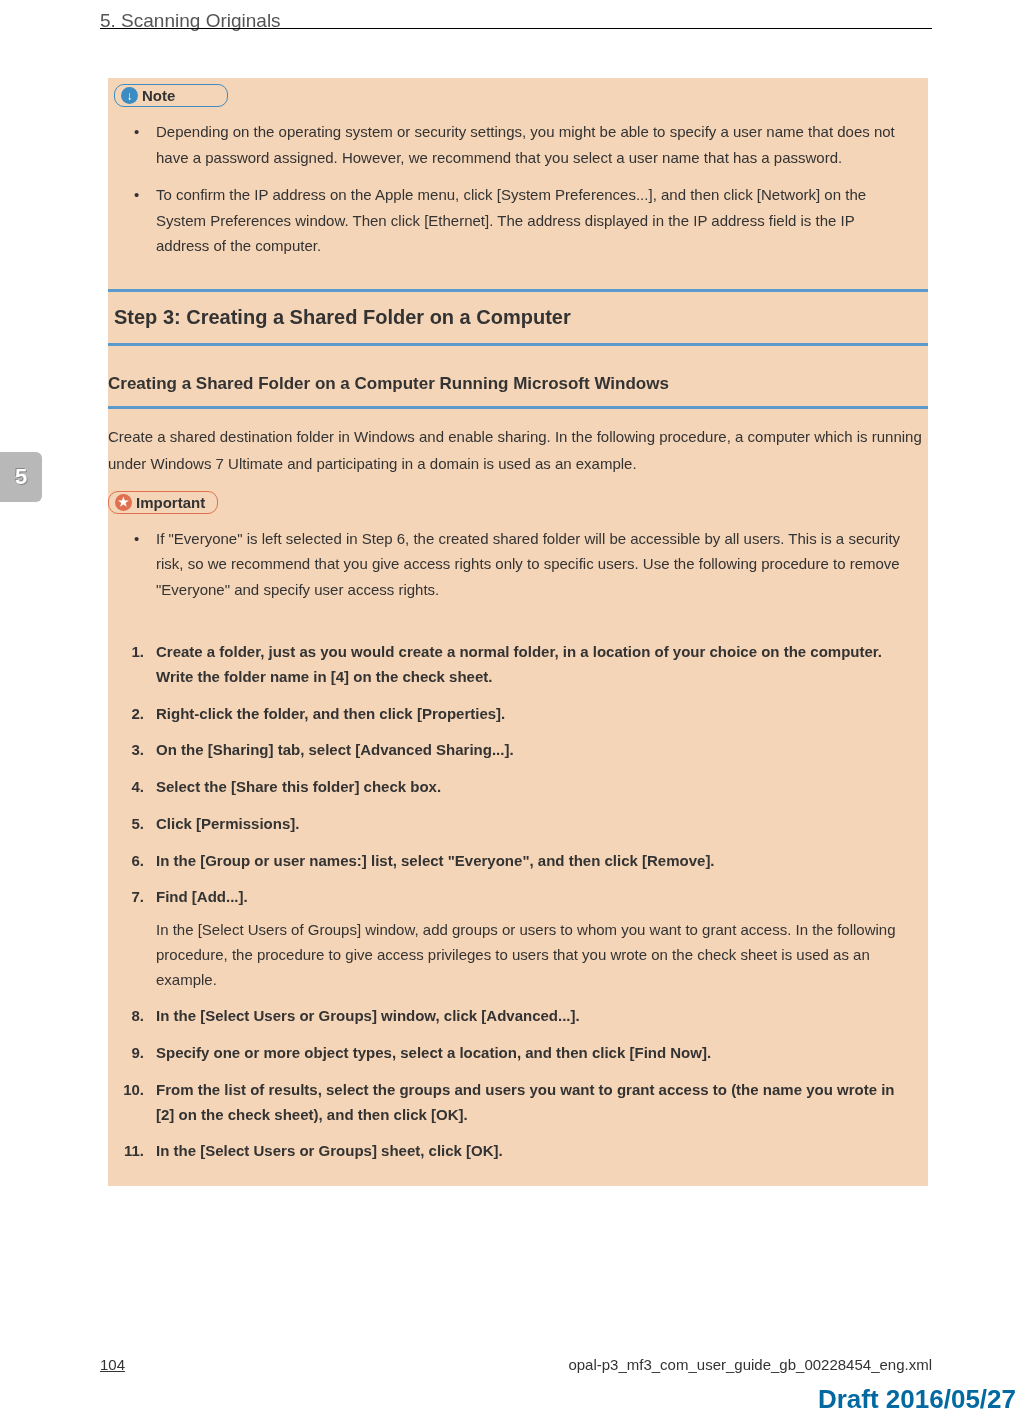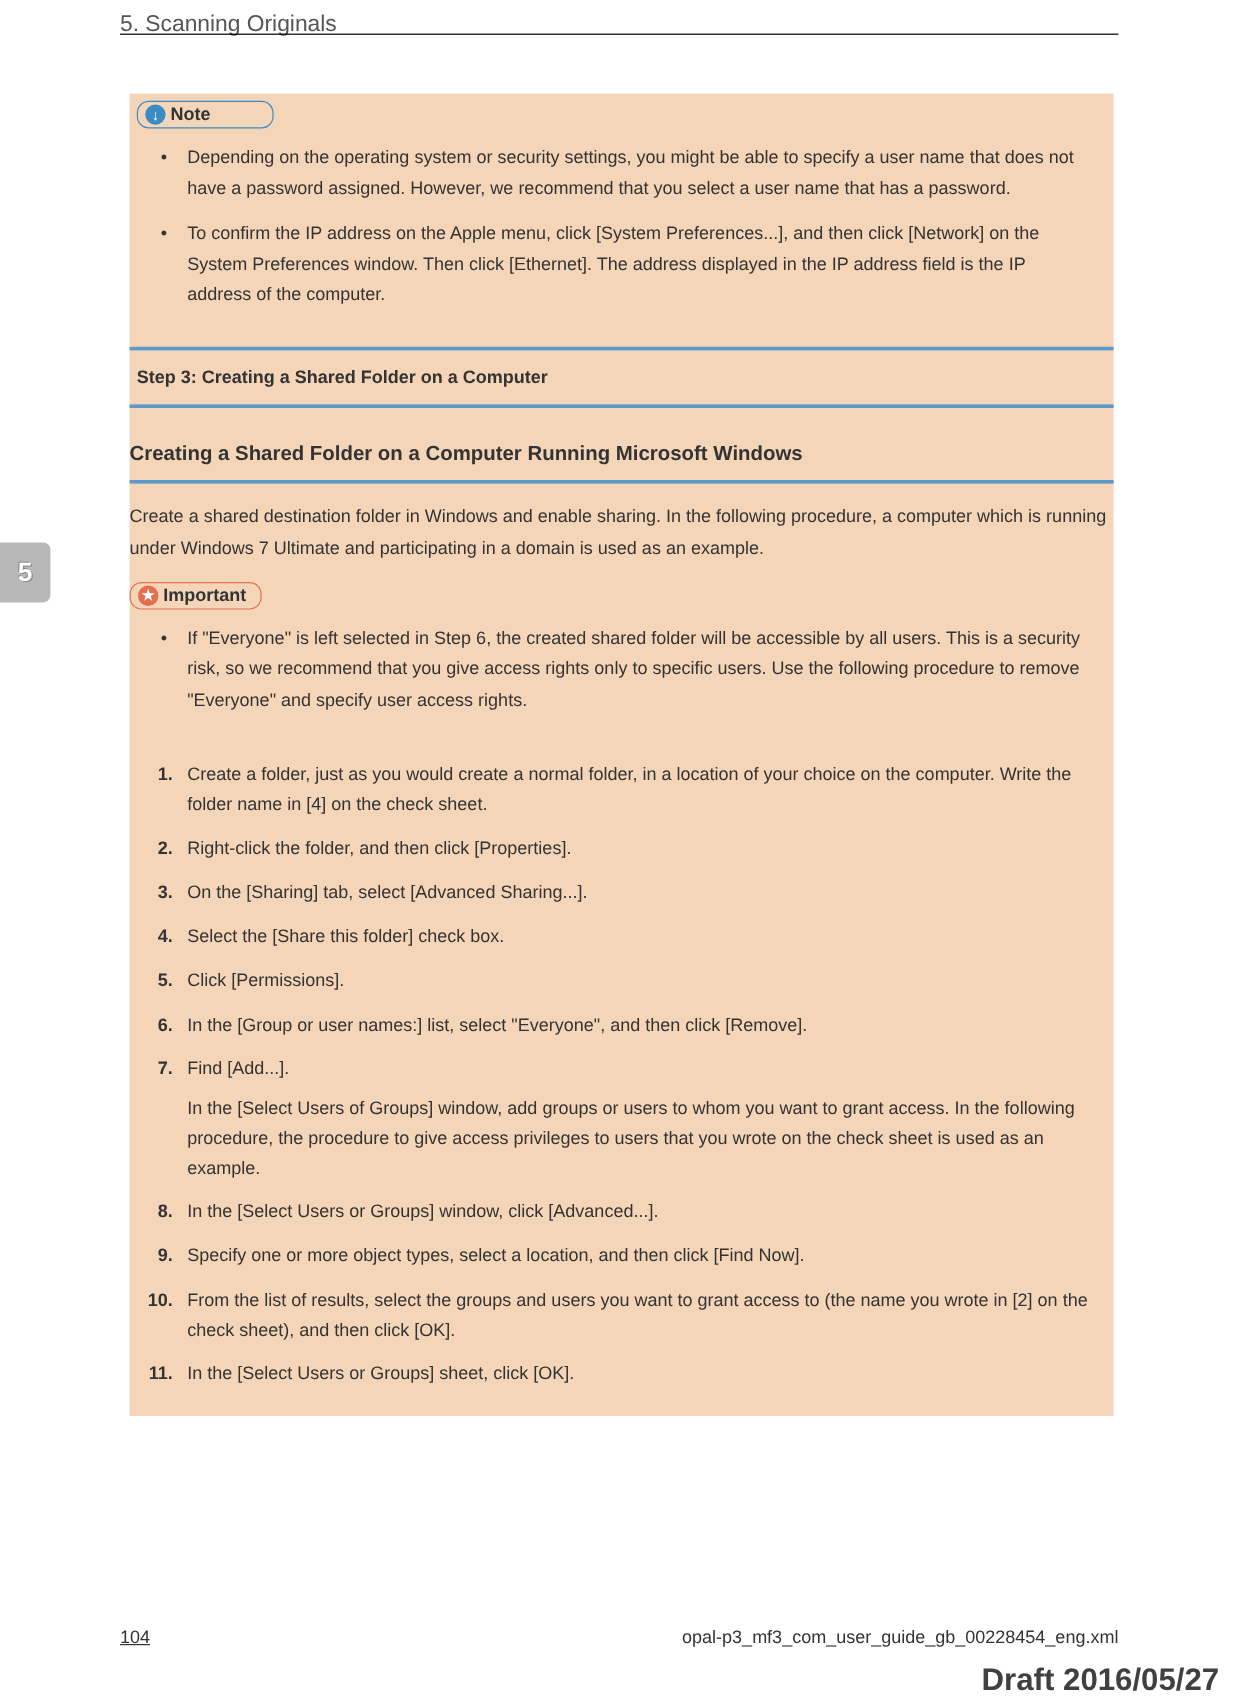--- a/index.html
+++ b/index.html
@@ -109,21 +109,21 @@
       margin-bottom: 12px;
       line-height: 1.7;
     }
     ul.bullets li::before {
       content: "•";
       position: absolute;
       left: -16px;
       top: 0;
     }
     .step-header {
-      font-size: 15px;
+      font-size: 20px;
       font-weight: bold;
       padding: 14px 6px;
       border-top: 3px solid #5a9acc;
       border-bottom: 3px solid #5a9acc;
       margin-bottom: 28px;
     }
     .sub-header {
       font-size: 17px;
       font-weight: bold;
       padding: 0 0 12px 0;
@@ -150,21 +150,21 @@
     ol.steps > li::before {
       content: counter(step) ".";
       position: absolute;
       left: -32px;
       top: 0;
       font-weight: bold;
       width: 26px;
       text-align: right;
     }
     ol.steps > li .step-title {
-      font-weight: normal;
+      font-weight: bold;
     }
     ol.steps > li .step-note {
       font-weight: normal;
       margin-top: 8px;
       display: block;
     }
     .page-num {
       position: absolute;
       bottom: 48px;
       left: 100px;
@@ -176,21 +176,21 @@
       bottom: 48px;
       right: 100px;
       font-size: 15px;
     }
     .draft-stamp {
       position: absolute;
       bottom: 6px;
       right: 16px;
       font-size: 26px;
       font-weight: bold;
-      color: #404040;
+      color: #0369a1;
     }
   </style>
 </head>
 <body>
 
 <div class="header-text">5. Scanning Originals</div>
 <div class="header-rule"></div>
 
 <div class="chapter-tab">
   <span>5</span>

